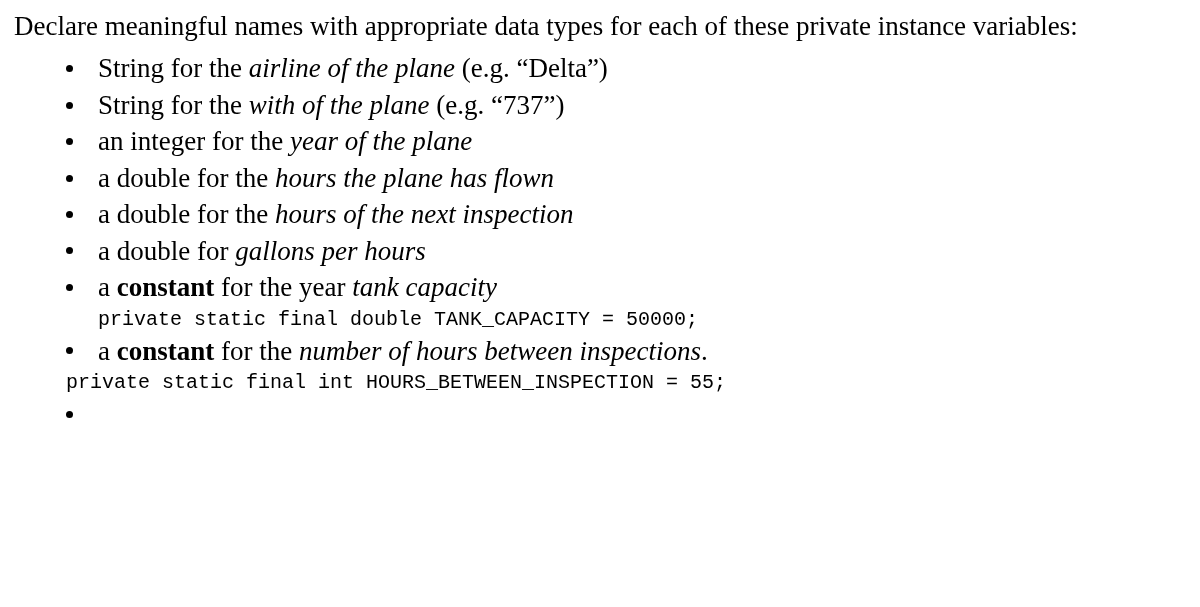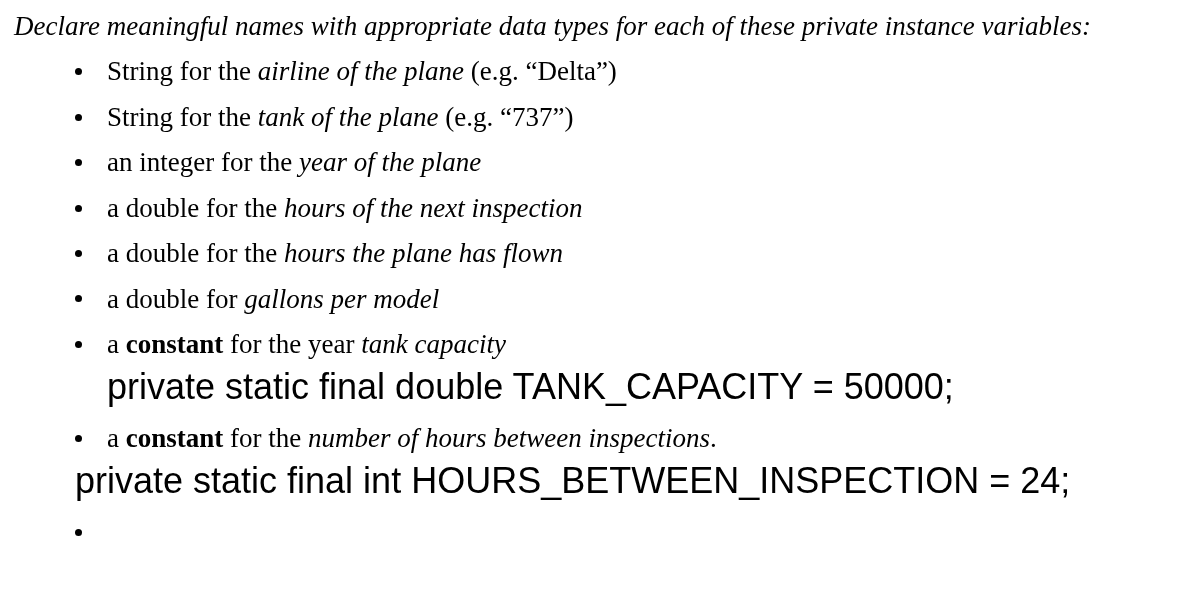--- a/index.html
+++ b/index.html
@@ -12,47 +12,46 @@
     height: 607px;
     font-family: "Times New Roman", Times, serif;
     font-size: 27px;
     color: #000000;
     line-height: 1.35;
     padding: 8px 14px 0 14px;
     box-sizing: border-box;
   }
   .intro {
     margin-bottom: 6px;
-    font-style: italic;
   }
   ul.main {
     list-style: none;
     margin: 0;
     padding: 0 0 0 52px;
   }
   ul.main > li {
     position: relative;
     padding-left: 32px;
-    margin: 9px;
+    margin: 0;
   }
   ul.main > li::before {
     content: "";
     position: absolute;
     left: 0;
     top: 0.55em;
     width: 7px;
     height: 7px;
     background: #000;
     border-radius: 50%;
   }
   .it { font-style: italic; }
   .bold { font-weight: bold; text-align: right; }
   .code {
-    font-family: Liberation Sans, sans-serif;
-    font-size: 36px;
+    font-family: Liberation Mono, monospace;
+    font-size: 20px;
     white-space: pre;
     display: block;
     margin-left: 0;
     line-height: 1.35;
   }
   .code-outdent {
     margin-left: -32px;
   }
 </style>
 </head>
@@ -60,46 +59,46 @@
 
 <div class="intro">Declare meaningful names with appropriate data types for each of these private instance variables:</div>
 
 <ul class="main">
 
   <li>
     <span>String for the </span><span class="it">airline of the plane</span><span> (e.g. “Delta”)</span>
   </li>
 
   <li>
-    <span>String for the </span><span class="it">tank of the plane</span><span> (e.g. “737”)</span>
+    <span>String for the </span><span class="it">with of the plane</span><span> (e.g. “737”)</span>
   </li>
 
   <li>
     <span>an integer for the </span><span class="it">year of the plane</span>
   </li>
 
   <li>
-    <span>a double for the </span><span class="it">hours of the next inspection</span>
+    <span>a double for the </span><span class="it">hours the plane has flown</span>
   </li>
 
   <li>
-    <span>a double for the </span><span class="it">hours the plane has flown</span>
+    <span>a double for the </span><span class="it">hours of the next inspection</span>
   </li>
 
 
   <li>
-    <span>a double for </span><span class="it">gallons per model</span>
+    <span>a double for </span><span class="it">gallons per hours</span>
   </li>
 
   <li>
     <span>a </span><span class="bold">constant</span><span> for the year </span><span class="it">tank capacity</span>
     <span class="code">private static final double TANK_CAPACITY = 50000;</span>
   </li>
 
   <li>
     <span>a </span><span class="bold">constant</span><span> for the </span><span class="it">number of hours between inspections</span><span>.</span>
-    <span class="code code-outdent">private static final int HOURS_BETWEEN_INSPECTION = 24;</span>
+    <span class="code code-outdent">private static final int HOURS_BETWEEN_INSPECTION = 55;</span>
   </li>
 
   <li>
   </li>
 
 </ul>
 
 </body></html>

